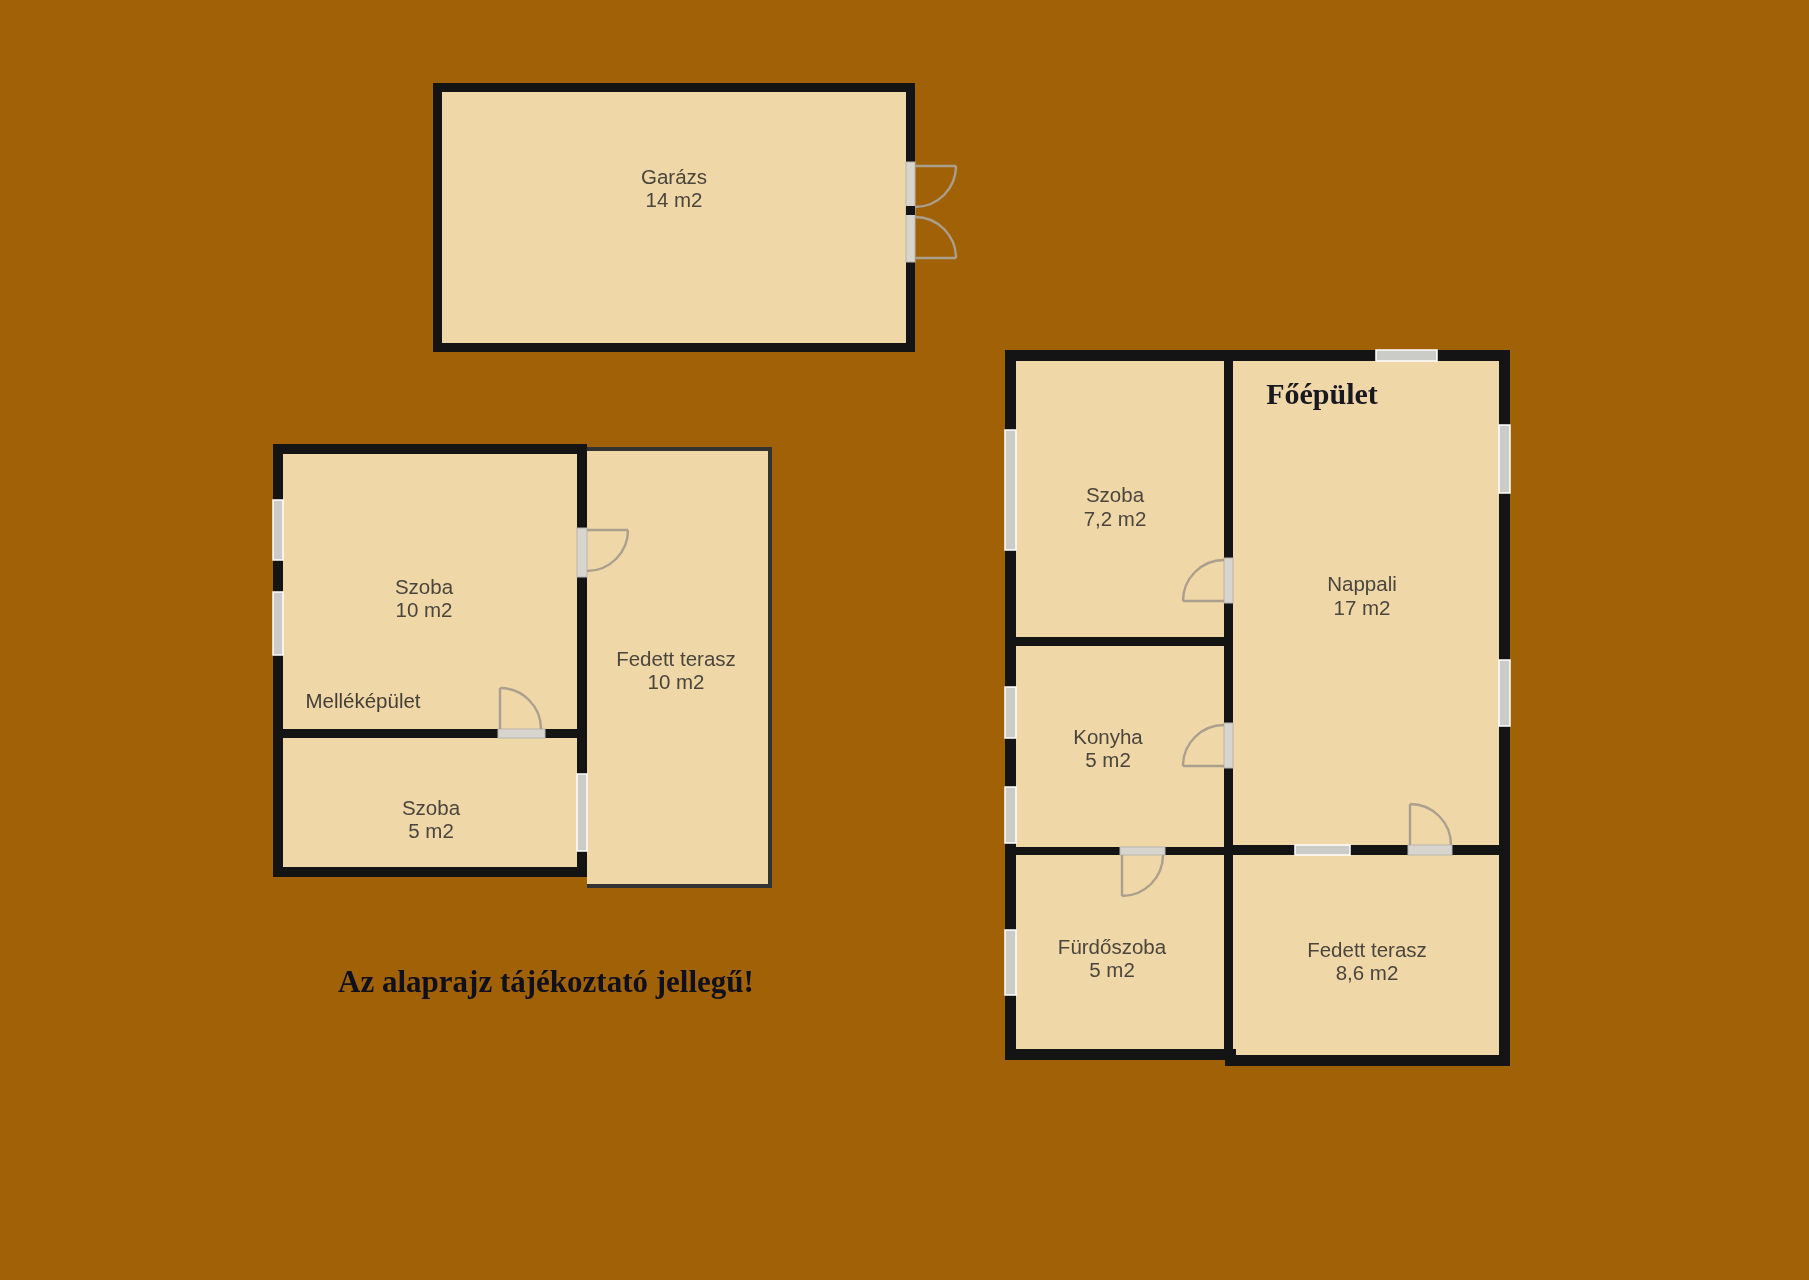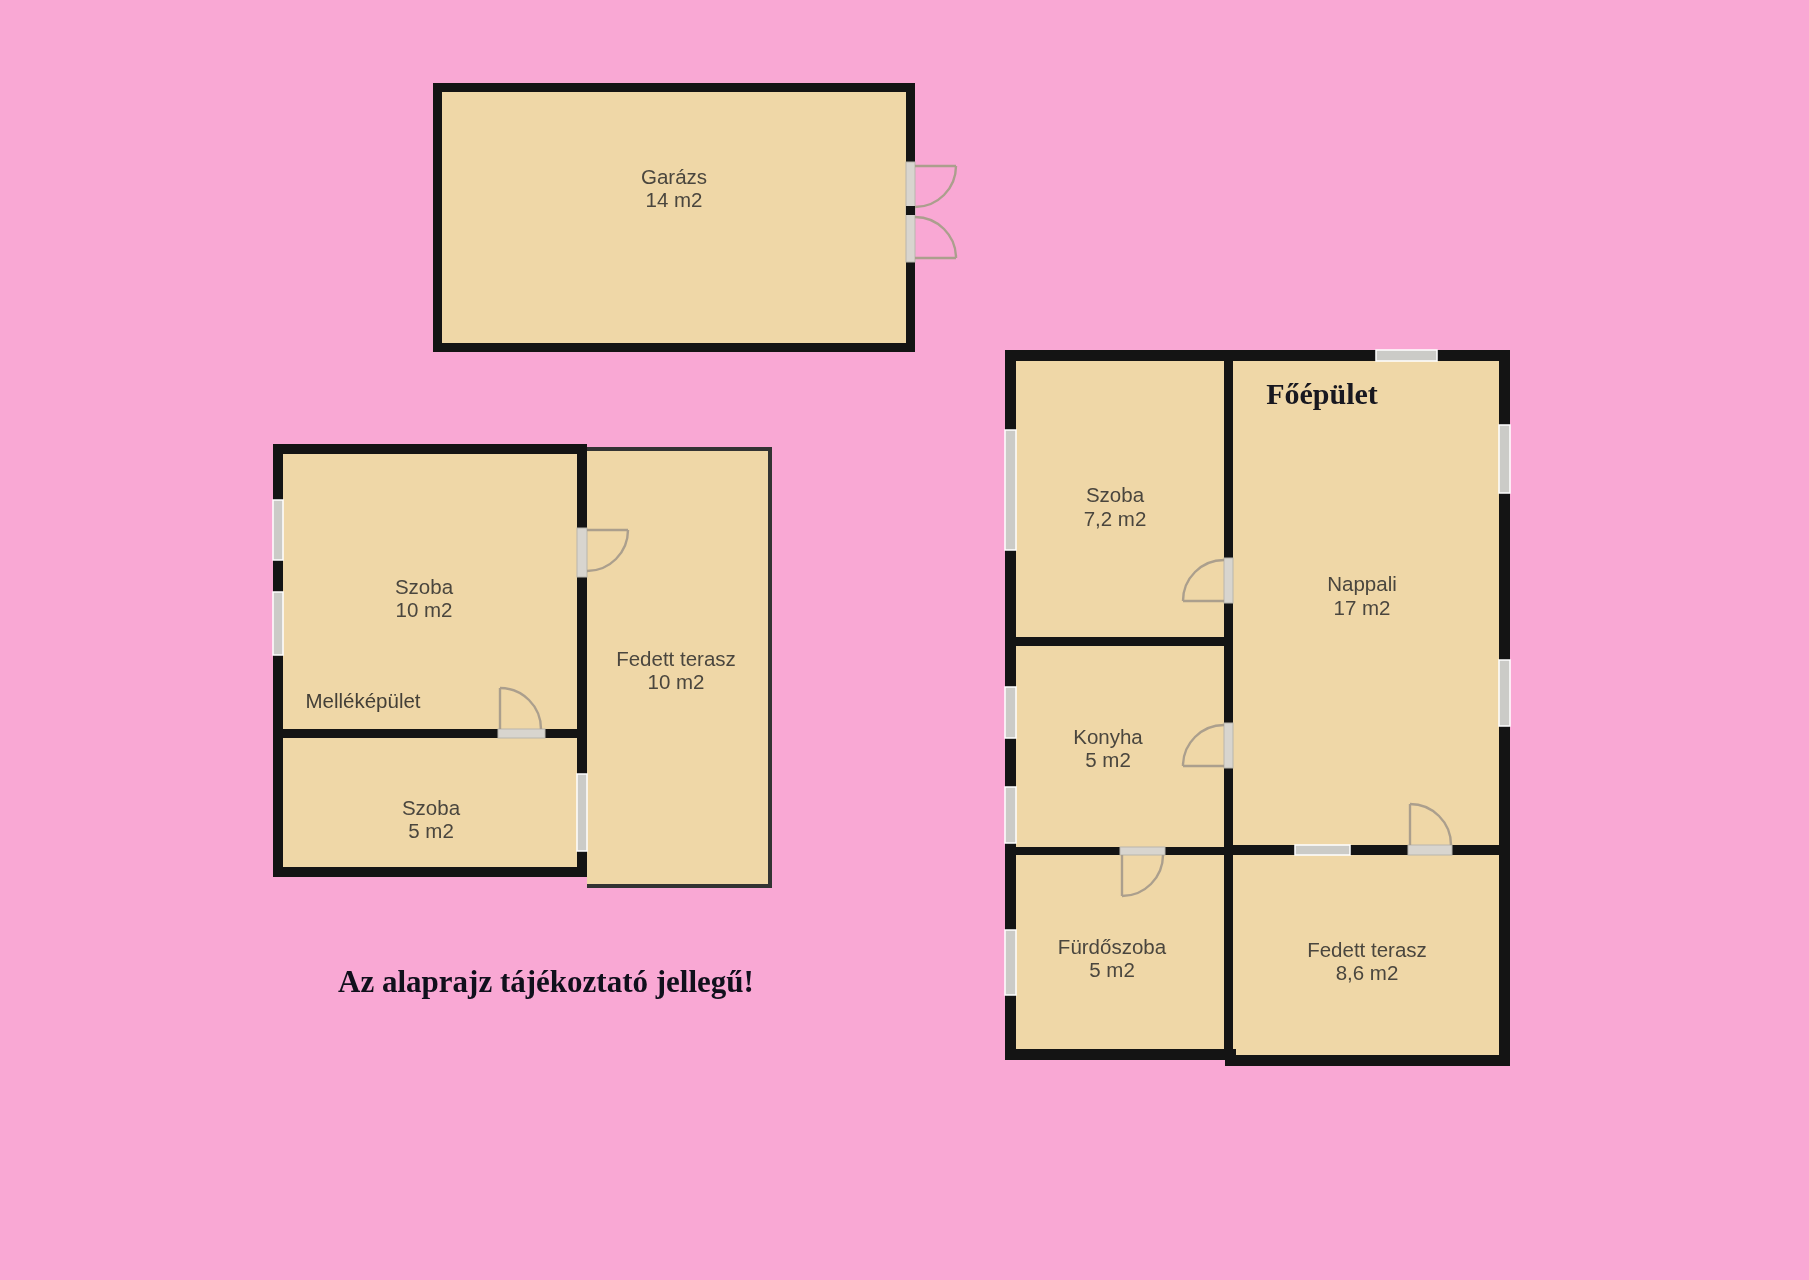--- a/index.html
+++ b/index.html
@@ -1,16 +1,16 @@
 <!DOCTYPE html>
 <html><head>
 <meta charset="utf-8">
 <style>
   html,body{margin:0;padding:0;background:#ffffff;}
-  .canvas{position:relative;width:1809px;height:1280px;background:#f9a8d4;overflow:hidden;}
+  .canvas{position:relative;width:1809px;height:1280px;background:#a16207;overflow:hidden;}
   svg{display:block;}
   .room{fill:#EFD7A7;}
   .wall{fill:#141414;}
   .thinwall{fill:#333333;}
   .win{fill:#cbcbc7;stroke:#ffffff;stroke-width:1.5;}
   .doorgap{fill:#d8d5cf;stroke:#b9b6ad;stroke-width:1;}
   .arc{fill:none;stroke:#ab9f8d;stroke-width:2.4;}
   .roomlabel{font:20.5px "Liberation Sans", sans-serif;fill:#4a463e;text-anchor:middle;}
   .bldglabel{font:20.5px "Liberation Sans", sans-serif;fill:#433f37;text-anchor:middle;}
   .title{font:bold 30px "Liberation Serif", serif;fill:#181820;text-anchor:middle;}

